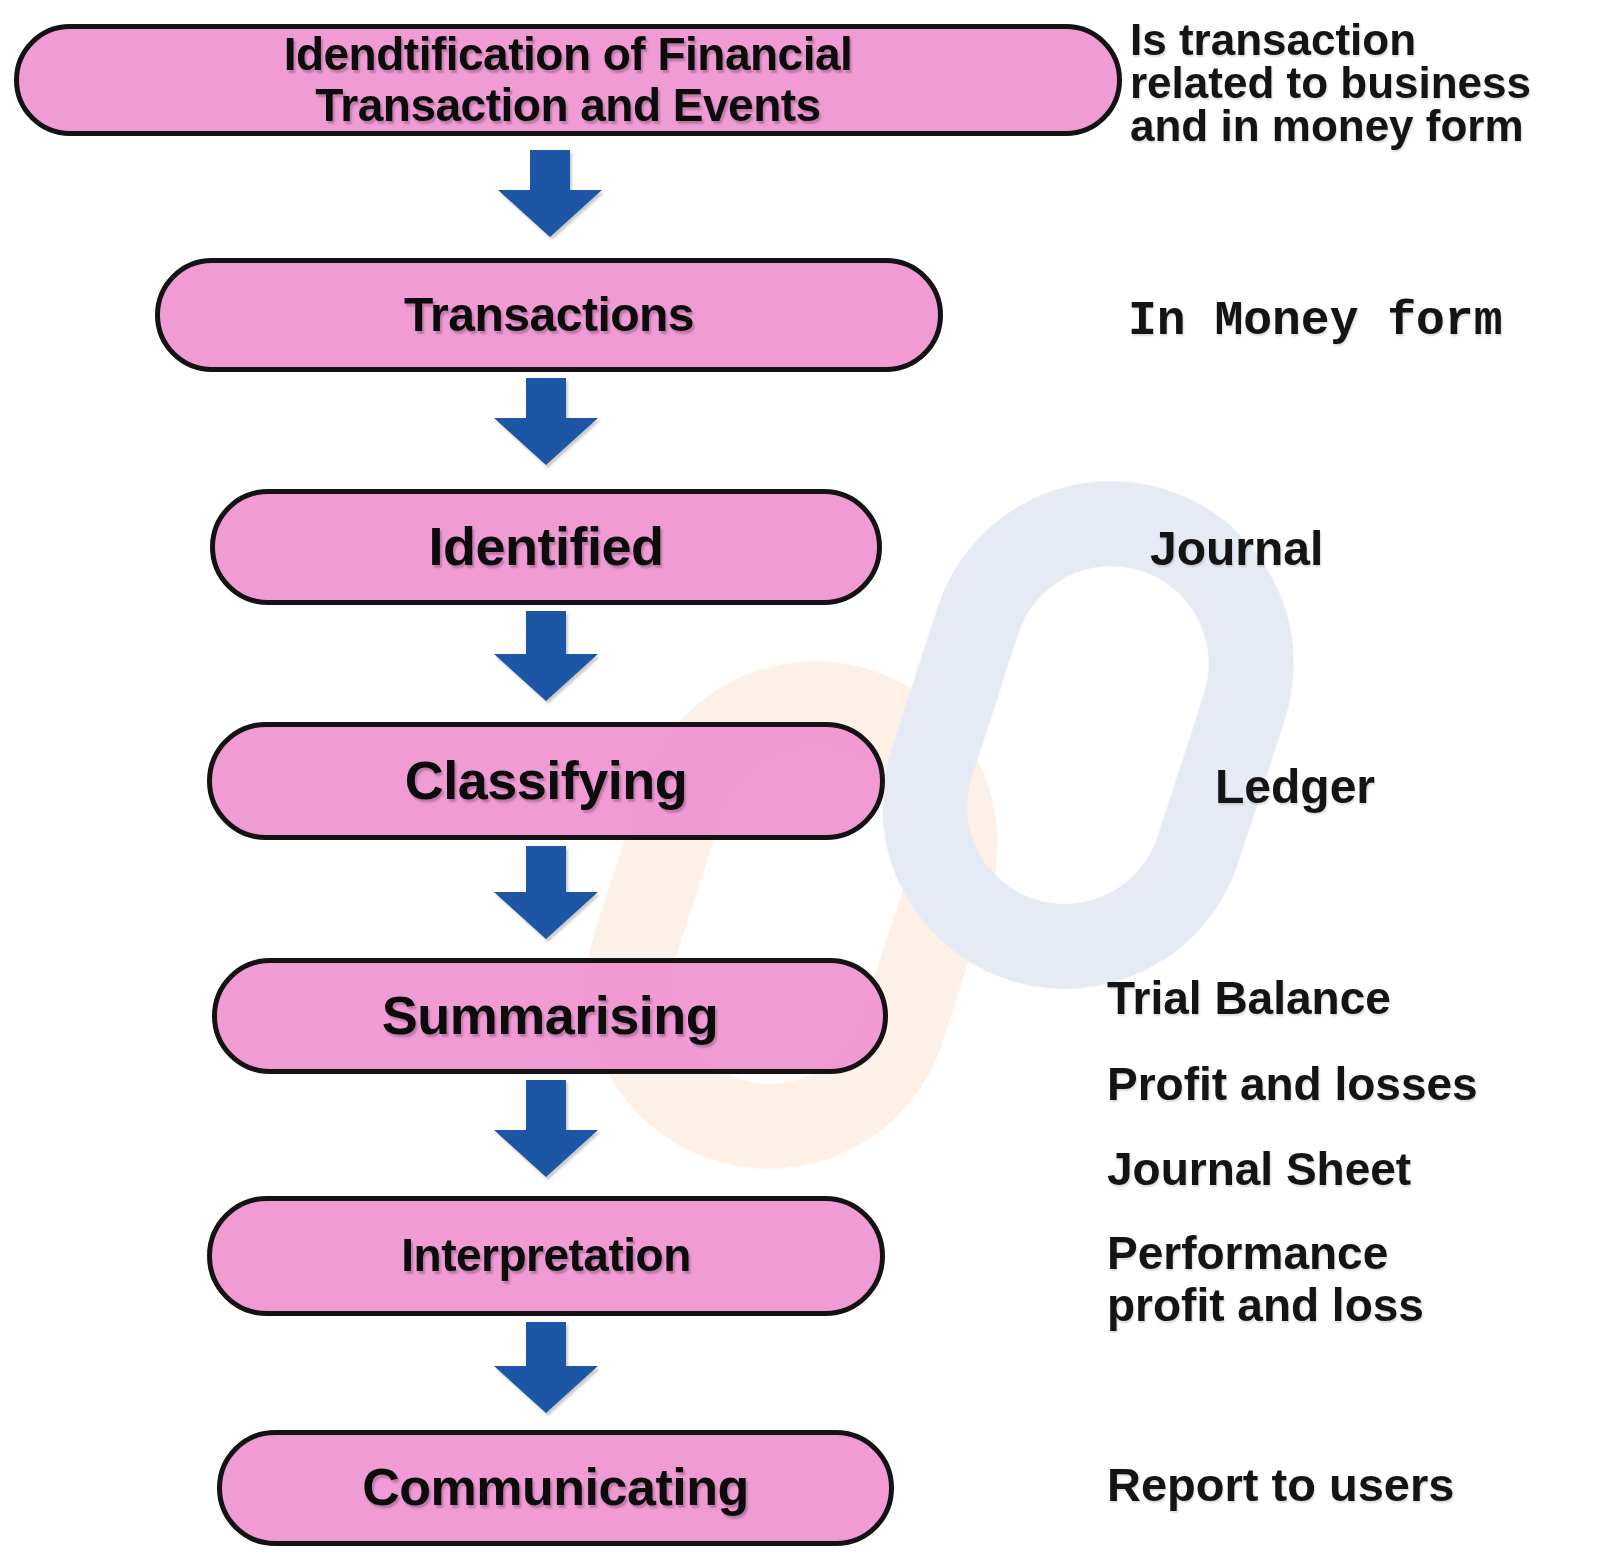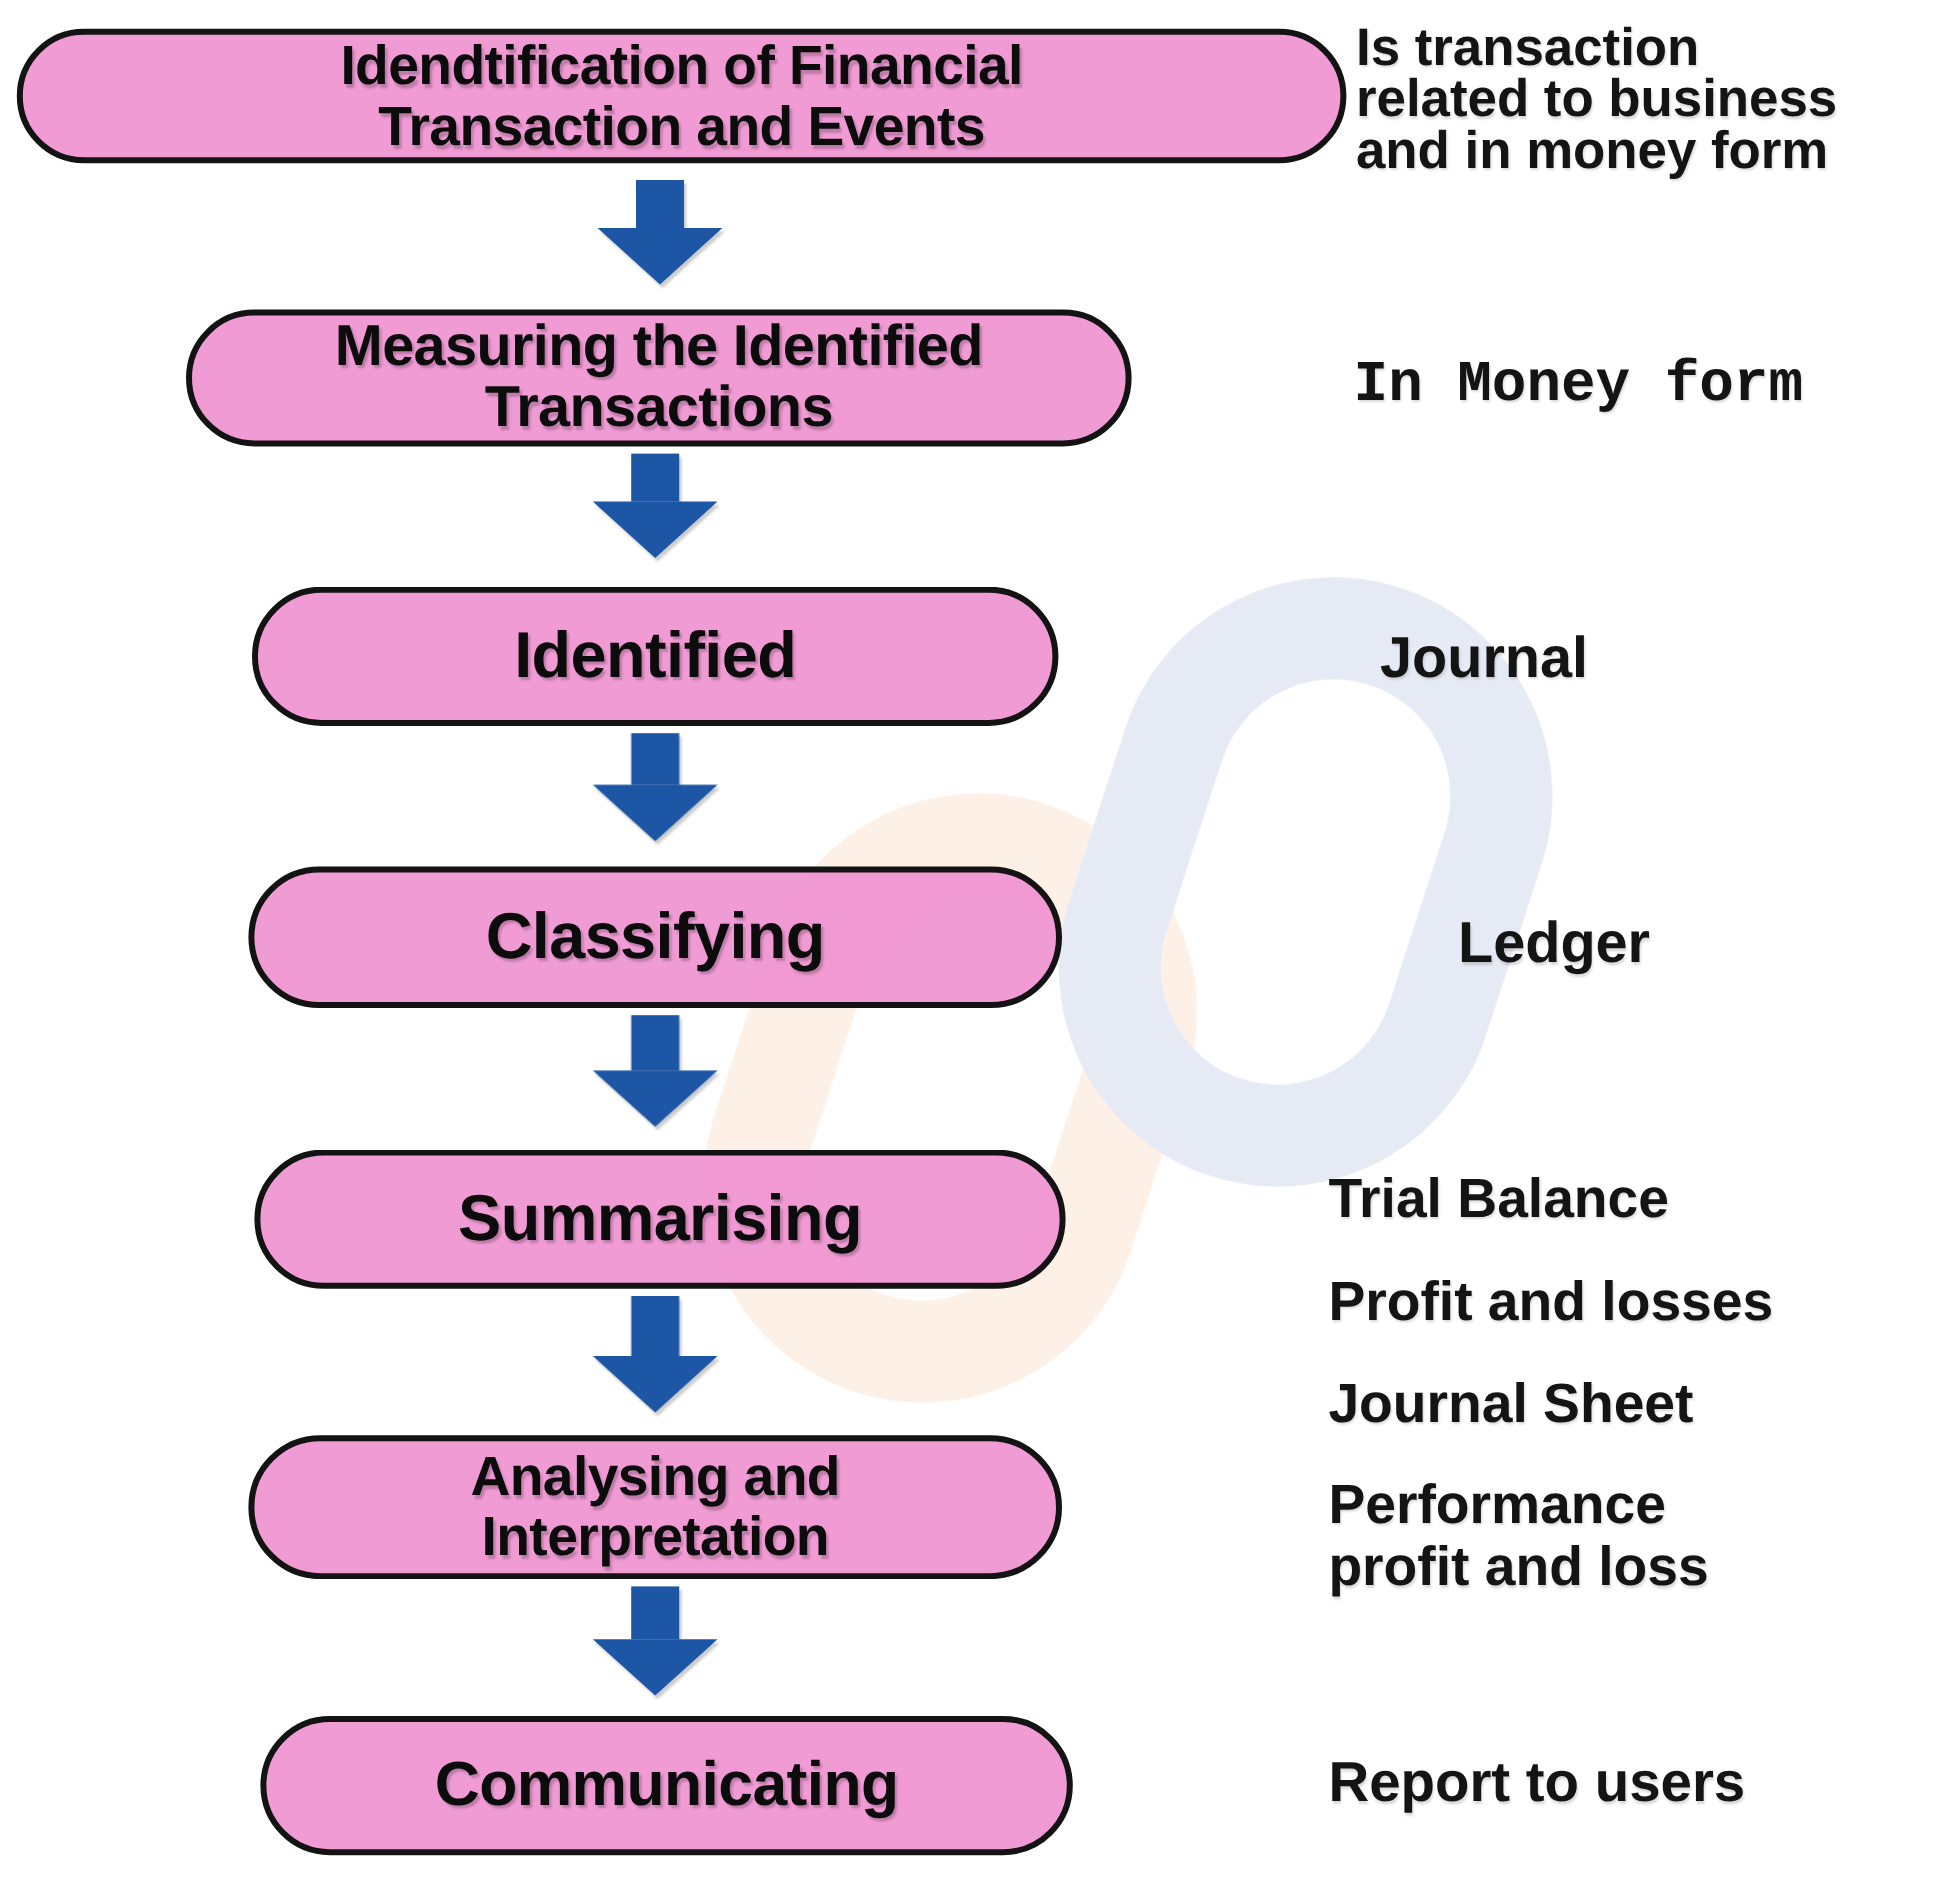--- a/index.html
+++ b/index.html
@@ -83,42 +83,40 @@
     </g>
   </svg>
 
   <div class="box b1">
     <div>Idendtification of Financial</div>
     <div>Transaction and Events</div>
   </div>
   <div class="arrow a1"></div>
 
   <div class="box b2">
-    <div>Measuring the Identified</div>
     <div>Transactions</div>
   </div>
   <div class="arrow a2"></div>
 
   <div class="box b3">
     <div>Identified</div>
   </div>
   <div class="arrow a3"></div>
 
   <div class="box b4">
     <div>Classifying</div>
   </div>
   <div class="arrow a4"></div>
 
   <div class="box b5">
     <div>Summarising</div>
   </div>
   <div class="arrow a5"></div>
 
   <div class="box b6">
-    <div>Analysing and</div>
     <div>Interpretation</div>
   </div>
   <div class="arrow a6"></div>
 
   <div class="box b7">
     <div>Communicating</div>
   </div>
 
   <div class="note n1">
     <div>Is transaction</div>

